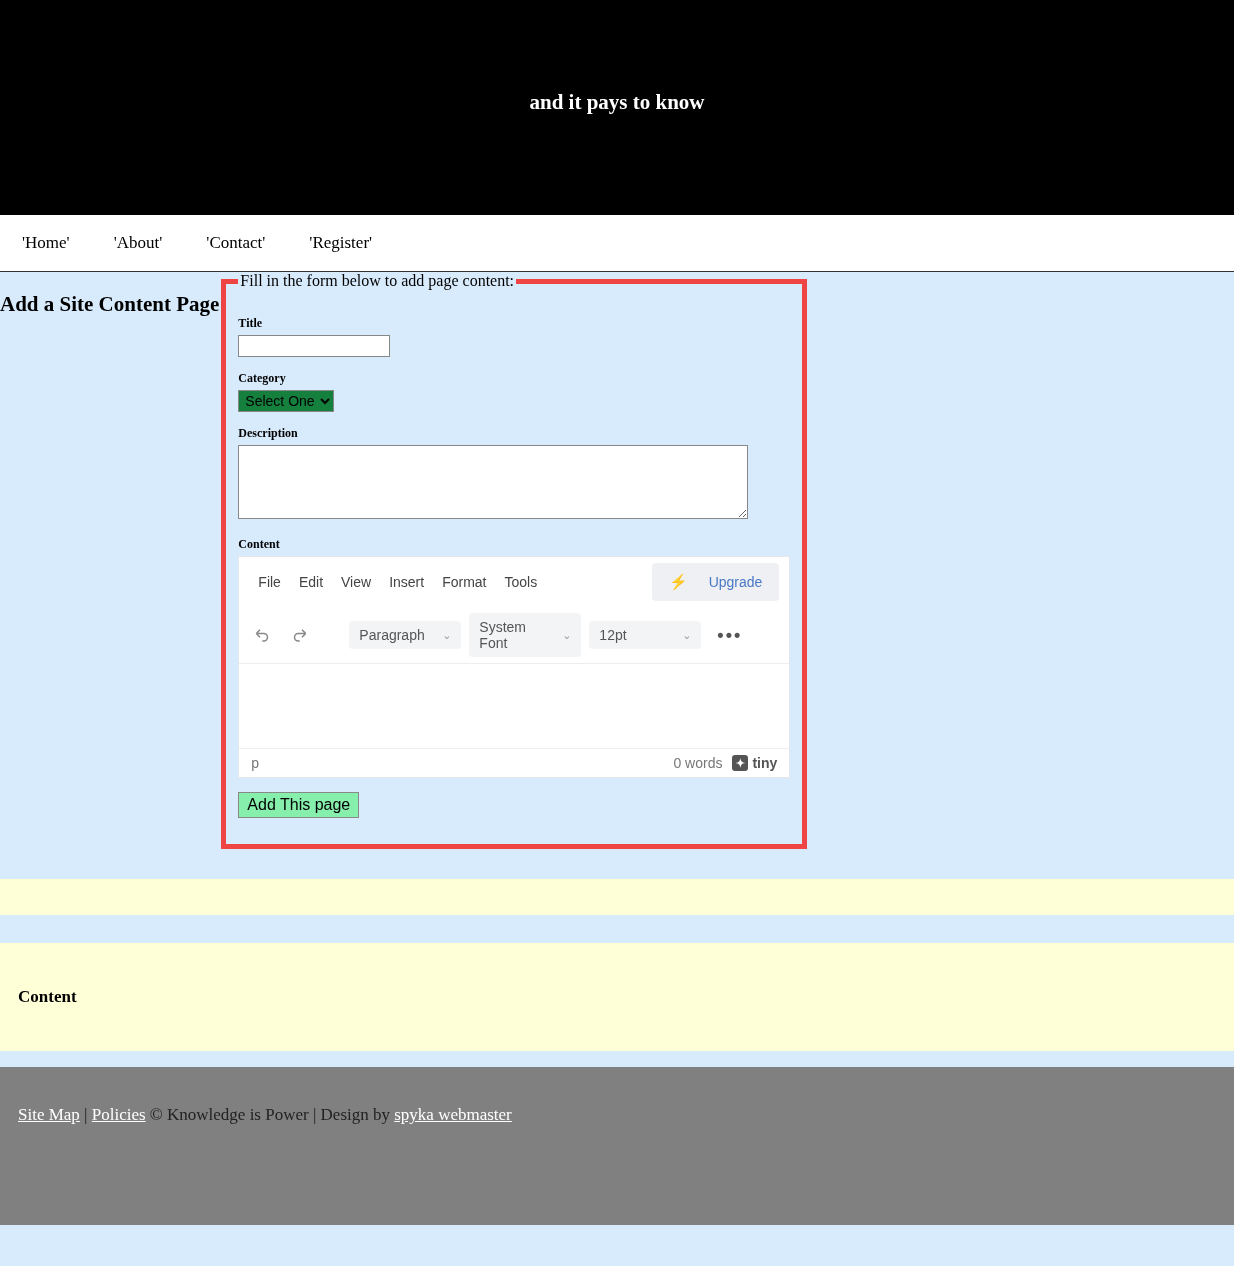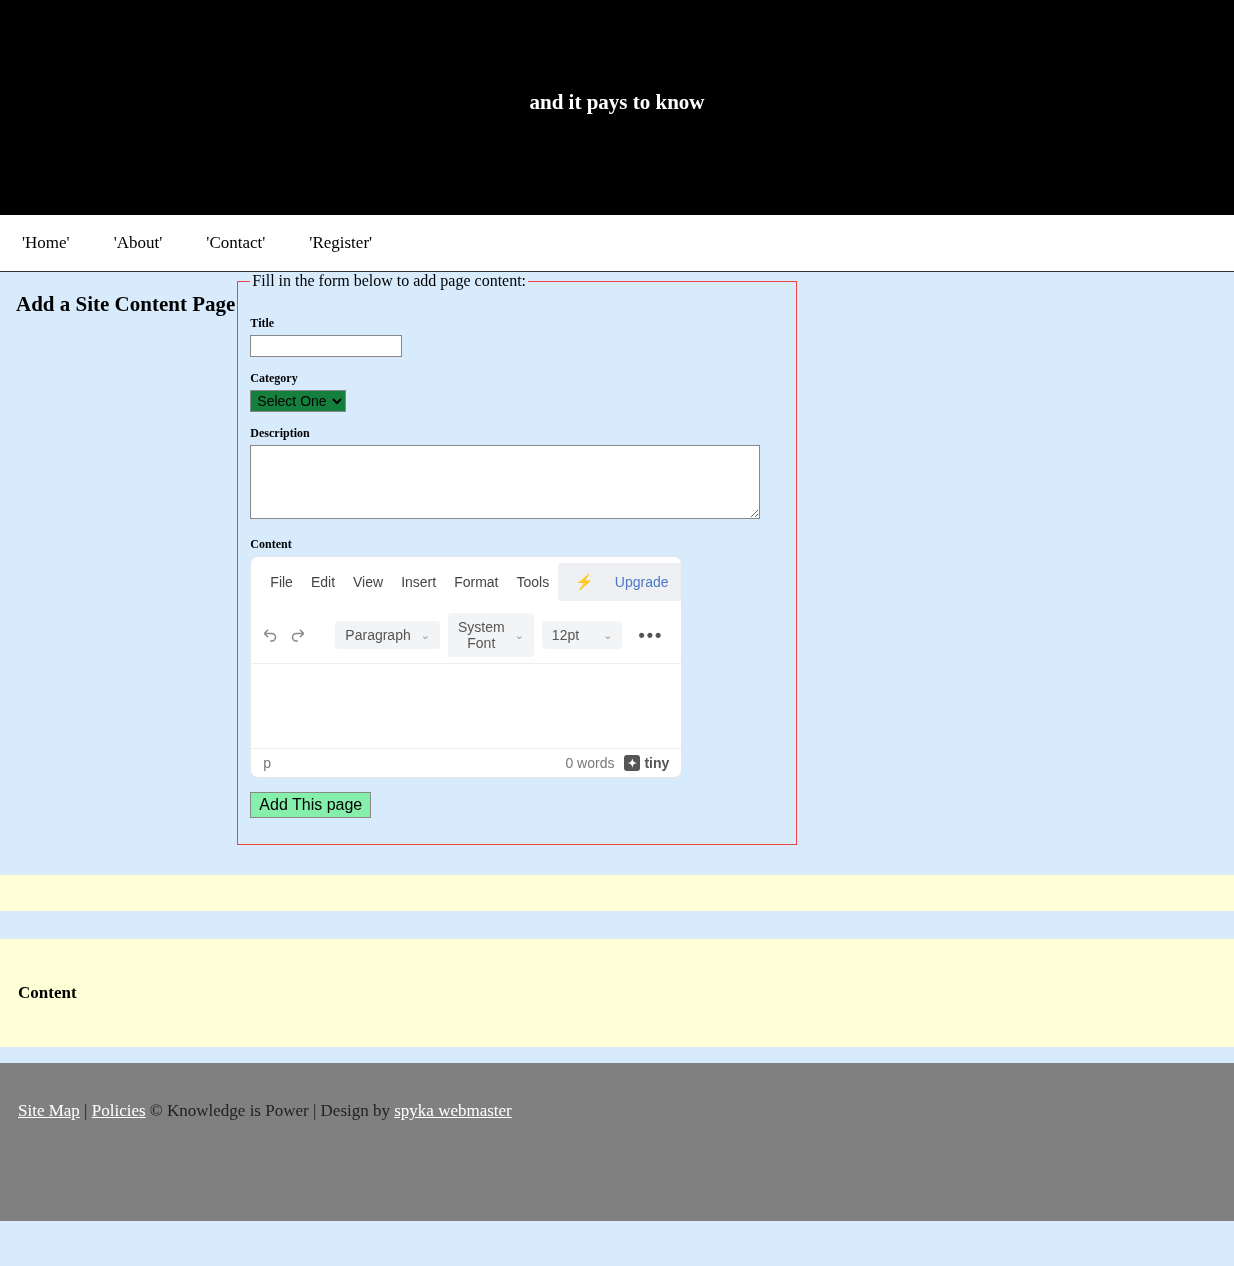--- a/index.html
+++ b/index.html
@@ -4,29 +4,29 @@
 <style>
 * { box-sizing: border-box; margin: 0; padding: 0; }
 body { font-family: Georgia, 'Times New Roman', serif; background: #d8ebfd; width: 1234px; }
 .header { background: #000; color: #fff; text-align: center; padding: 90px 0 100px; }
 .header h1 { font-size: 38px; font-weight: bold; margin-bottom: 24px; }
 .header h2 { font-size: 21px; font-weight: bold; }
 .nav { background: #fff; border-bottom: 1px solid #333; padding: 0; }
 .nav ul { list-style: none; display: flex; }
 .nav li { padding: 18px 22px; font-size: 17px; cursor: pointer; }
 .main { display: flex; align-items: flex-start; padding: 0 0 30px 0; }
-.page-title { font-size: 21px; font-weight: bold; padding: 20px 2px 0 16px; }
-fieldset { border: 1px solid #ef4444; padding: 12px; background: #d8ebfd; margin-top: 0; width: 560px; }
+.page-title { font-size: 21px; font-weight: bold; padding: 20px 2px 0 0; }
+fieldset { border: 5px solid #ef4444; padding: 12px; background: #d8ebfd; margin-top: 0; width: 560px; }
 legend { font-size: 16px; padding: 0 2px; }
 .field { margin: 14px 0; }
 .field label { font-weight: bold; font-size: 12px; display: block; margin-bottom: 4px; }
 input[type=text] { width: 152px; height: 22px; border: 1px solid #888; background: #fff; font-size: 14px; padding: 2px 4px; }
 select { font-size: 14px; border: 1px solid #888; background: #15803d; padding: 1px 2px; }
 textarea { width: 510px; height: 74px; border: 1px solid #888; background: #fff; resize: both; font-size: 14px; padding: 4px; }
-.editor { background: #fff; border: 1px solid #e5e7eb; border-radius: 8px; font-family: -apple-system, BlinkMacSystemFont, 'Segoe UI', Arial, sans-serif; width: 432px; overflow: hidden; text-align: center; }
+.editor { background: #fff; border: 1px solid #e5e7eb; border-radius: 0; font-family: -apple-system, BlinkMacSystemFont, 'Segoe UI', Arial, sans-serif; width: 552px; overflow: hidden; }
 .menubar { display: flex; align-items: center; padding: 6px 10px; font-size: 14px; color: #444; }
 .menubar span { padding: 6px 9px; cursor: pointer; }
 .menubar .spacer { flex: 1; }
 .upgrade { display: flex; align-items: center; background: #eef0f3; border-radius: 4px; padding: 4px 8px; color: #4a78c6; font-size: 14px; cursor: pointer; }
 .upgrade .bolt { color: #f0ad3e; margin-right: 3px; font-size: 15px; }
 .toolbar { display: flex; align-items: center; padding: 6px 10px; gap: 8px; border-bottom: 1px solid #eee; }
 .tbtn { width: 28px; height: 28px; display: flex; align-items: center; justify-content: center; color: #888; cursor: pointer; font-size: 18px; }
 .tselect { background: #f3f4f6; border-radius: 4px; padding: 6px 10px; display: flex; align-items: center; justify-content: space-between; color: #555; font-size: 14px; cursor: pointer; }
 .tselect .chev { color: #999; margin-left: 10px; font-size: 11px; }
 .w1 { width: 112px; } .w2 { width: 112px; } .w3 { width: 112px; }

